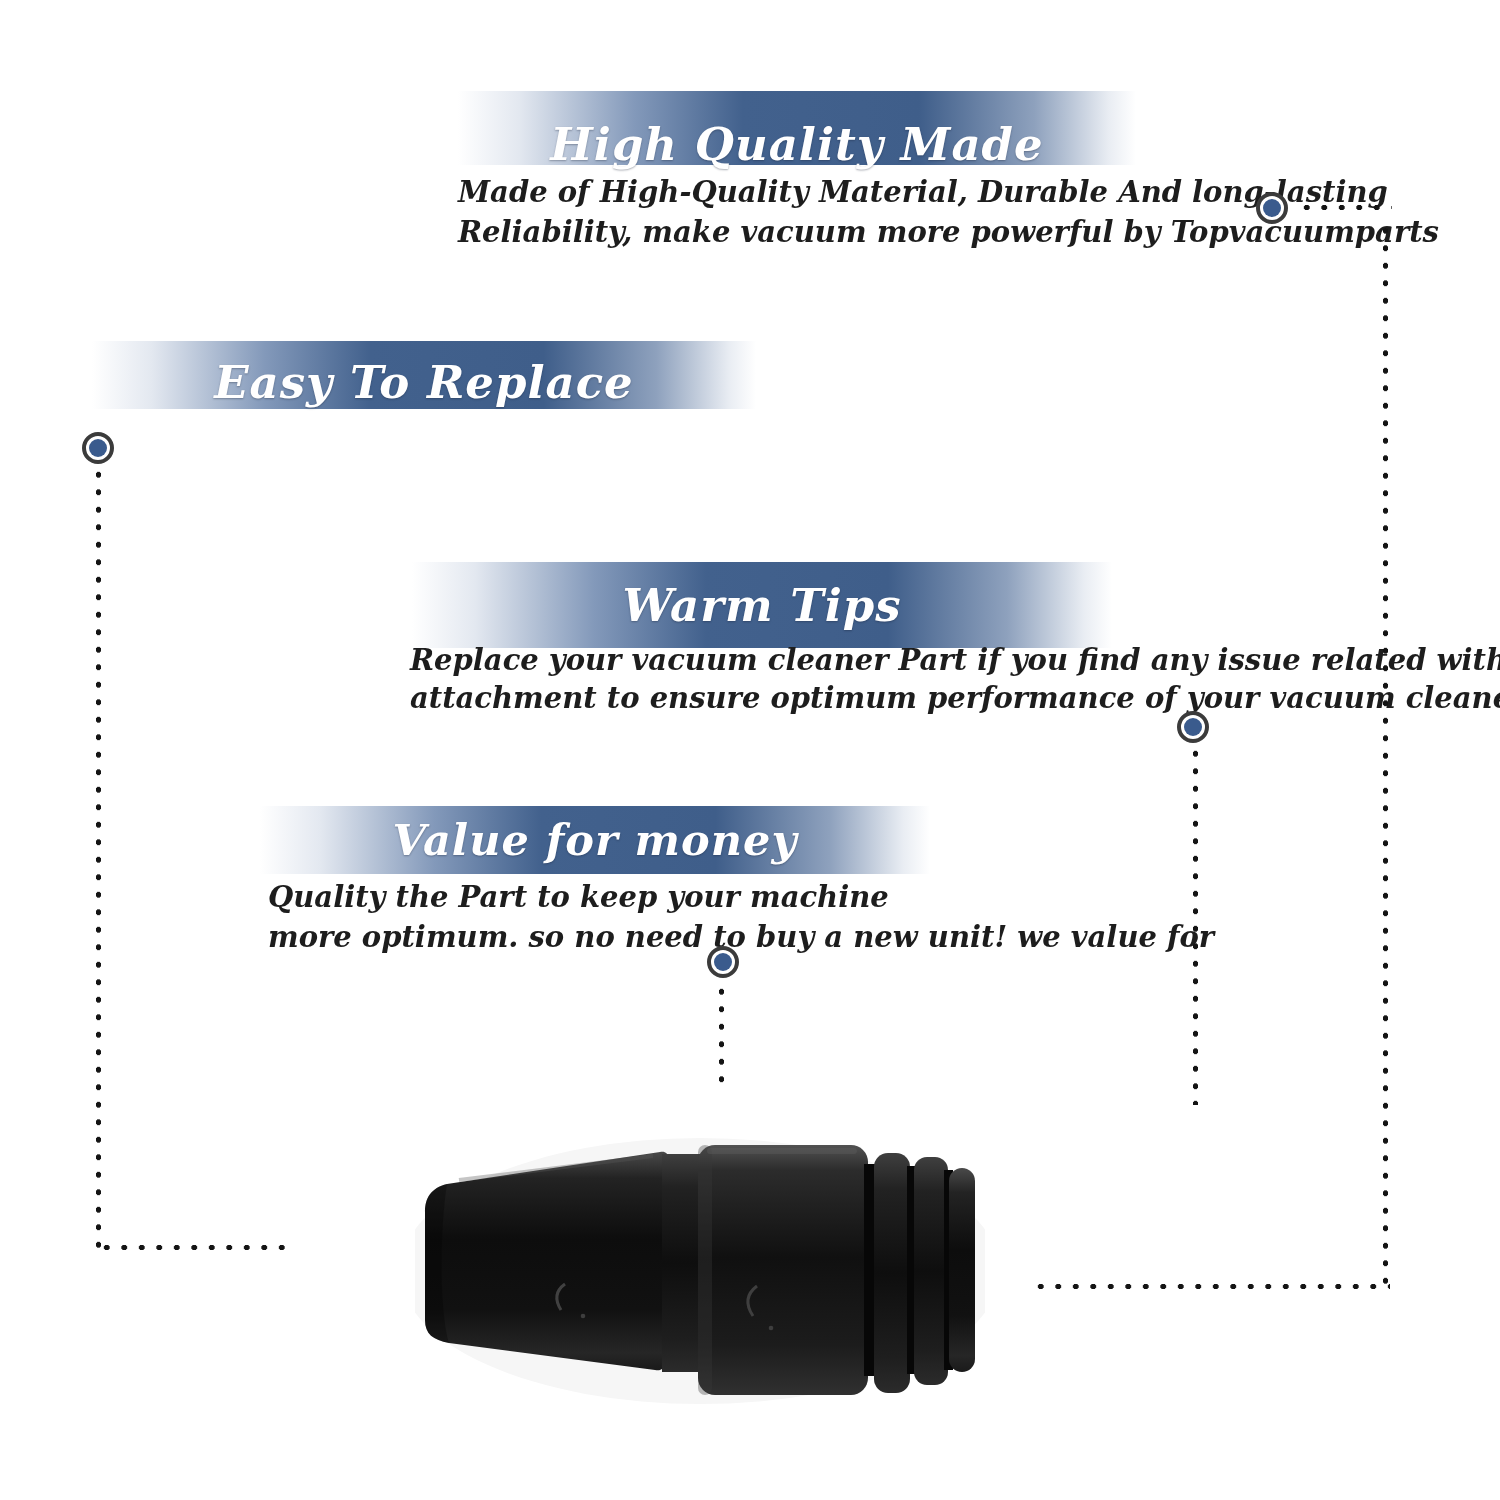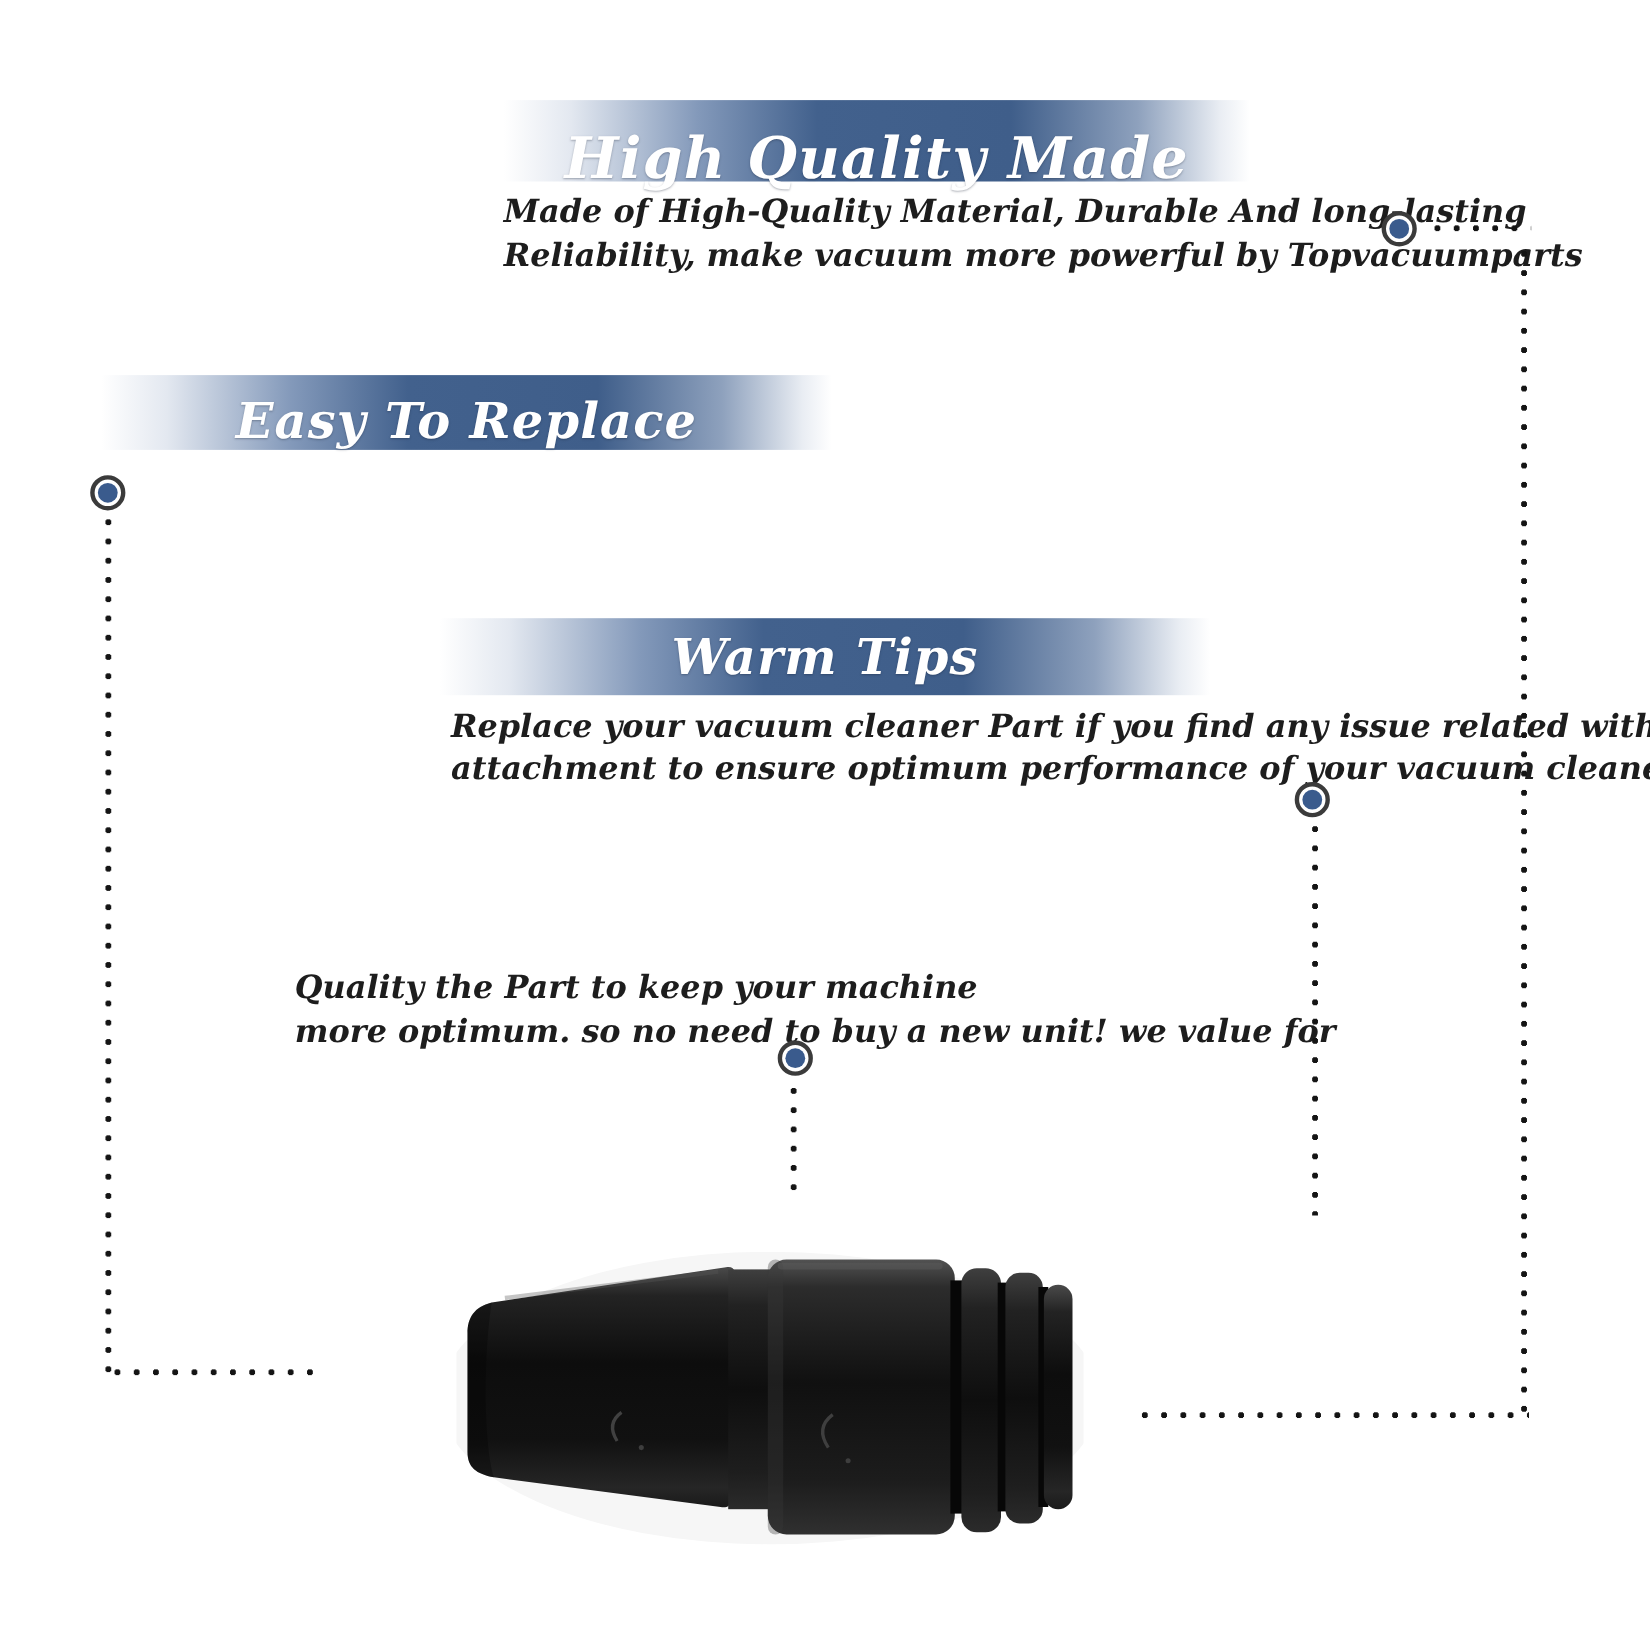--- a/index.html
+++ b/index.html
@@ -36,24 +36,24 @@
     position: absolute;
     color: #1d1d1d;
     font-style: italic;
     font-weight: 700;
     font-size: 29px;
     line-height: 40px;
   }
   .body-text .line { white-space: nowrap; }
 
   #banner1 { left: 458px; top: 91px;  width: 678px; height: 74px; }
-  #banner1 .banner-title { font-size: 52px; margin-top: 32px; }
+  #banner1 .banner-title { font-size: 45px; margin-top: 32px; }
   #banner2 { left: 92px;  top: 341px; width: 664px; height: 68px; align-items: flex-end; }
   #banner2 .banner-title { font-size: 45px; }
-  #banner3 { left: 400px; top: 562px; width: 700px; height: 70px; align-items: center; }
+  #banner3 { left: 412px; top: 562px; width: 700px; height: 86px; align-items: center; }
   #banner3 .banner-title { font-size: 45px; }
   #banner4 { left: 260px; top: 806px; width: 670px; height: 68px; }
   #banner4 .banner-title { font-size: 43px; }
 
   #body1 { left: 458px; top: 172px; }
   #body2 { left: 131px; top: 421px; }
   #body3 { left: 410px; top: 641px; width: 880px; text-align: center; line-height: 38px; }
   #body4 { left: 268px; top: 877px; }
 
   .marker {
@@ -126,20 +126,23 @@
   </div>
 
   <div class="banner" id="banner3">
     <span class="banner-title">Warm Tips</span>
   </div>
   <div class="body-text" id="body3">
     <div class="line">Replace your vacuum cleaner Part if you find any issue related with</div>
     <div class="line">attachment to ensure optimum performance of your vacuum cleaner.</div>
   </div>
 
+  <div class="banner" id="banner4">
+    <span class="banner-title">Value for money</span>
+  </div>
   <div class="body-text" id="body4">
     <div class="line">Quality the Part to keep your machine</div>
     <div class="line">more optimum. so no need to buy a new unit! we value for</div>
   </div>
 
   <div class="marker" id="m1">
       <div class="dot"></div>
     </div>
   <div class="marker" id="m2">
       <div class="dot"></div>

